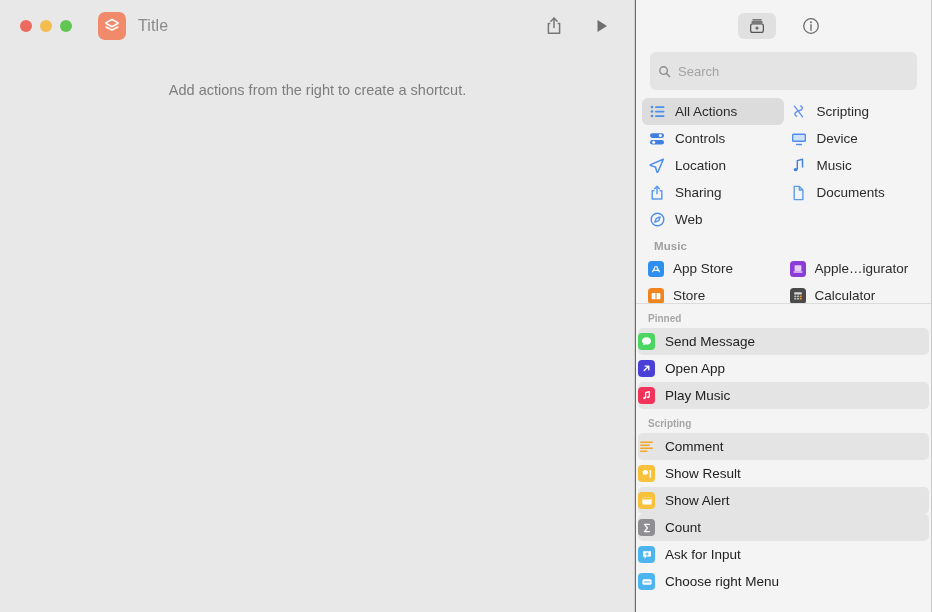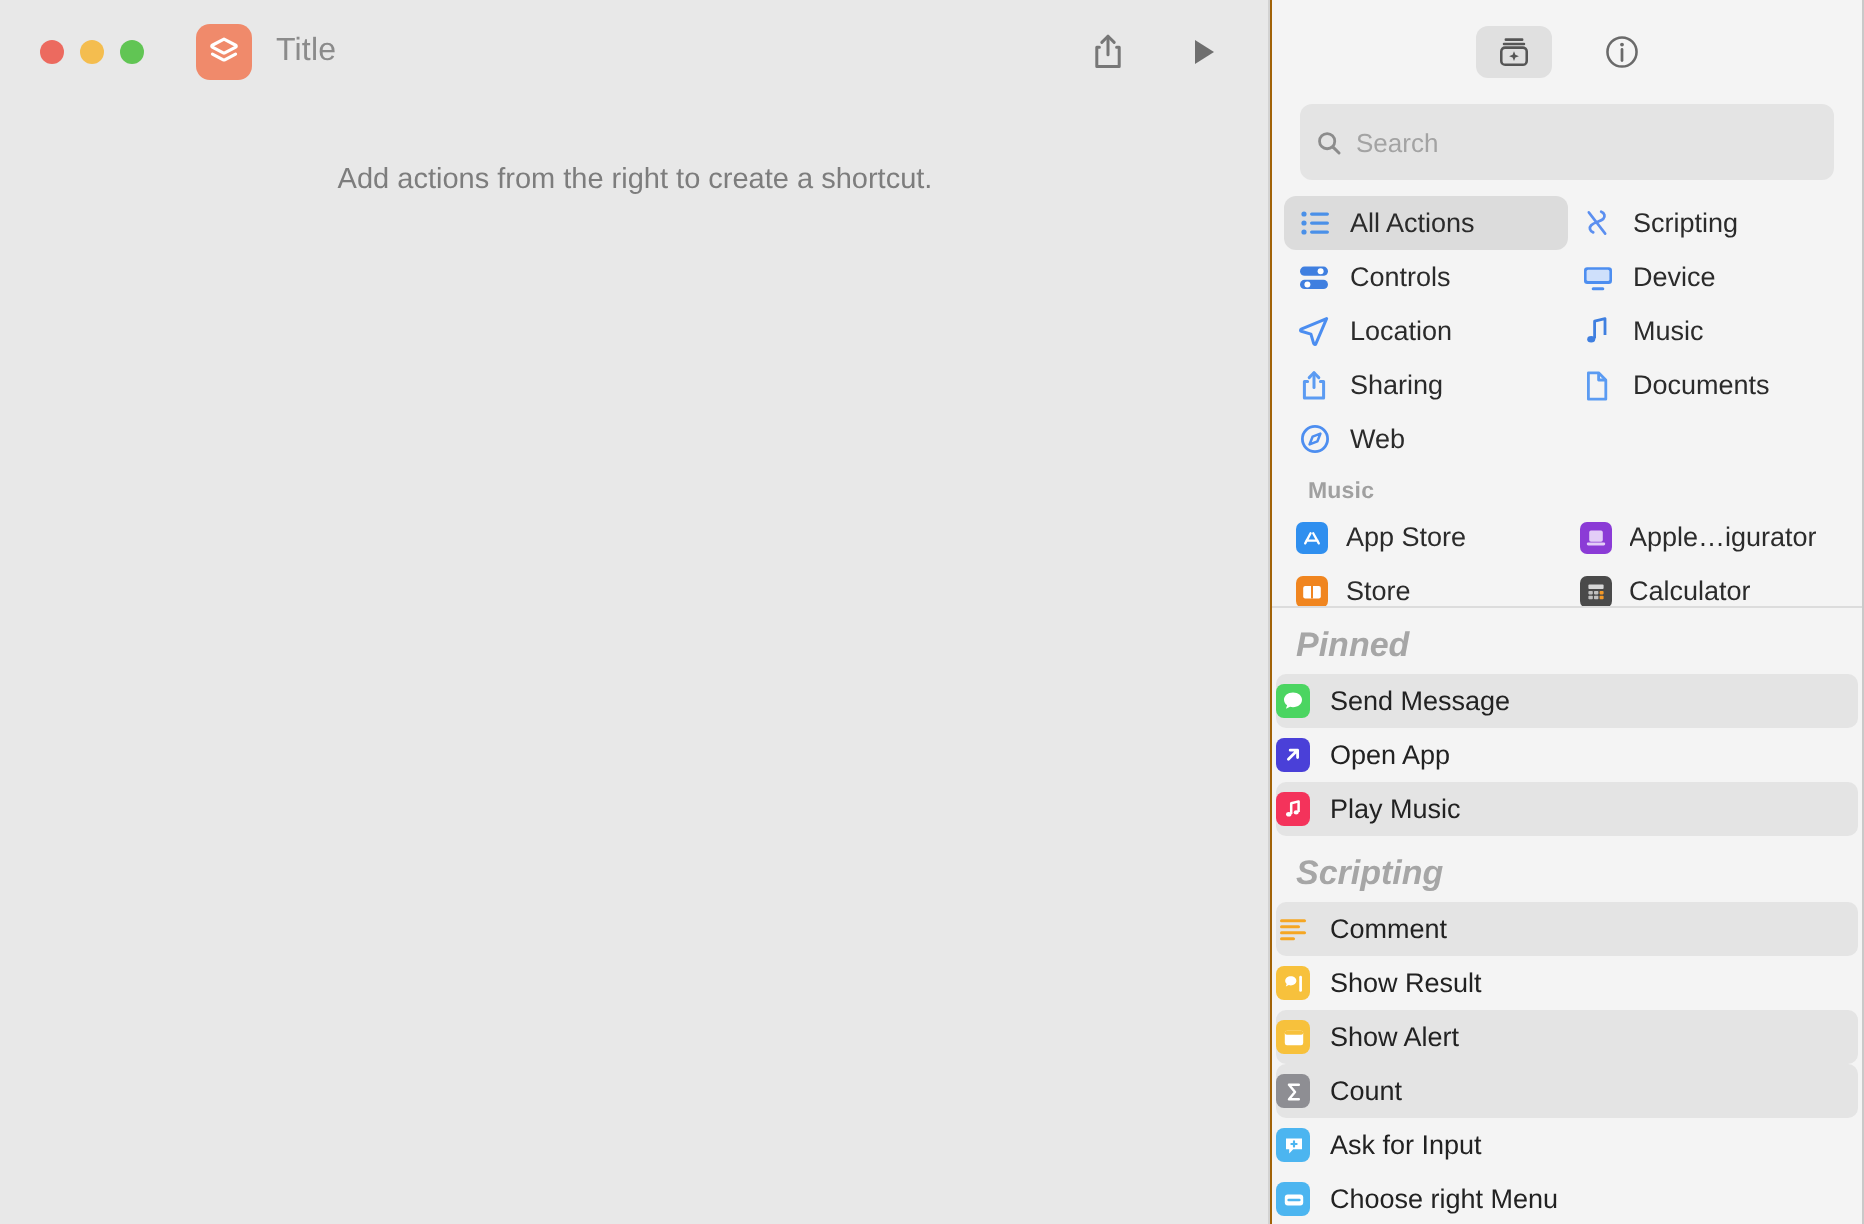--- a/index.html
+++ b/index.html
@@ -218,25 +218,24 @@
     text-overflow: ellipsis;
   }
 
   
   #action-list {
     position: relative;
     overflow: hidden;
     height: 314px;
   }
   .list-head {
-    font-size: 17px;
+    font-size: 10px;
     color: #a6a6a6;
     font-weight: bold;
     padding: 9px 12px 4px 12px;
-    font-style: italic;
   }
   .act-row {
     height: 27px;
     display: flex;
     align-items: center;
     padding: 0 0;
     box-sizing: border-box;
     margin: 0 2px;
     border-radius: 5px;
   }

